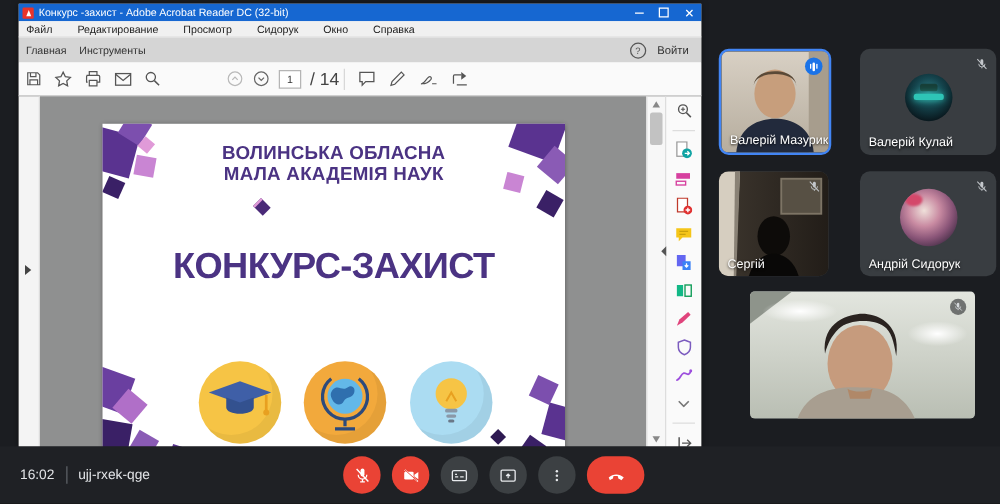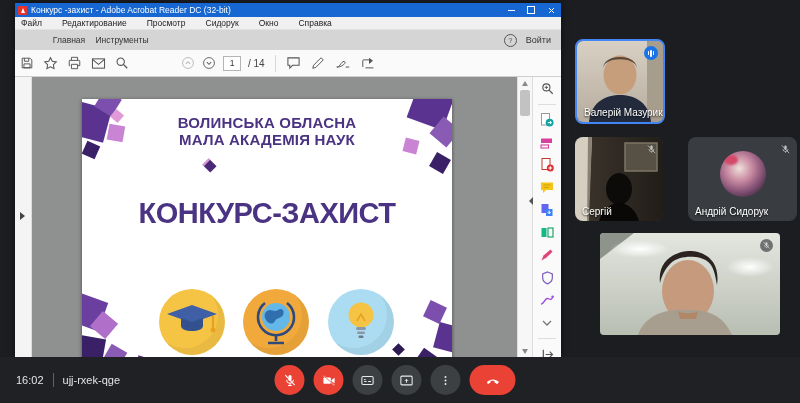--- a/index.html
+++ b/index.html
@@ -9,35 +9,35 @@
   
   #acrobat{left:15px;top:3px;width:546px;height:355px;background:#fff;box-shadow:0 0 6px rgba(0,0,0,.6);}
   #titlebar{left:0;top:0;width:100%;height:14px;background:#1667d1;display:flex;align-items:center;}
   #adobe-icon{width:9px;height:9px;margin:0 4px 0 3px;background:#e8332a;border-radius:1px;position:relative;flex:0 0 auto;}
   #adobe-icon:before{content:"";position:absolute;left:2.5px;top:2px;border-left:2px solid transparent;border-right:2px solid transparent;border-bottom:5px solid #fff;}
   #win-title{color:#fff;font-size:8.5px;white-space:nowrap;overflow:hidden;flex:1;}
   .winbtn{width:20px;height:14px;display:flex;align-items:center;justify-content:center;flex:0 0 auto;}
   #menubar{left:0;top:14px;width:100%;height:13px;background:#f0f0f0;display:flex;align-items:center;gap:20px;padding-left:6px;box-sizing:border-box;border-bottom:1px solid #e2e2e2;}
   #menubar span{font-size:8.5px;color:#222;white-space:nowrap;}
   #tabbar{left:0;top:27px;width:100%;height:20px;background:#d5d5d5;}
-  .tab{position:absolute;top:0;height:20px;display:flex;align-items:center;justify-content:center;font-size:8.5px;color:#333;padding-left:32px;}
+  .tab{position:absolute;top:0;height:20px;display:flex;align-items:center;justify-content:center;font-size:8.5px;color:#333;}
   #tab-home{left:0;width:44px;}
   #tab-tools{left:44px;width:62px;}
   #tab-doc{left:128px;width:74px;background:#fff;border-radius:2px 2px 0 0;gap:5px;}
   #tabbar-right{position:absolute;right:10px;top:0;height:20px;display:flex;align-items:center;gap:9px;}
   #help-icon{width:11px;height:11px;border:1px solid #555;border-radius:50%;font-size:7.5px;color:#555;display:flex;align-items:center;justify-content:center;}
   #sign-in{font-size:9px;color:#333;}
   #toolbar{left:0;top:47px;width:100%;height:27px;background:#fafafa;border-bottom:1px solid #cfcfcf;box-sizing:border-box;}
   .tgroup{position:absolute;top:0;height:26px;display:flex;align-items:center;}
   #tg-left{left:5px;gap:9px;}
   #tg-center{left:166px;gap:7px;}
   #tg-right{left:260px;gap:10px;}
   .vsep{width:1px;height:17px;background:#d8d8d8;}
   #page-num-box{width:16px;height:13px;background:#fff;border:1px solid #b5b5b5;font-size:8.5px;color:#333;display:flex;align-items:center;justify-content:center;}
-  #page-total{font-size:10px;color:#444;}
+  #page-total{font-size:14px;color:#444;}
   #acro-body{left:0;top:74px;width:546px;height:281px;background:#8f9090;overflow:hidden;}
   #nav-strip{left:0;top:0;width:17px;height:281px;background:#f4f4f4;border-right:1px solid #dcdcdc;box-sizing:border-box;}
   #nav-strip-arrow{left:5px;top:135px;width:0;height:0;border-top:4px solid transparent;border-bottom:4px solid transparent;border-left:5px solid #444;}
   #doc-area{left:17px;top:16px;width:423px;height:281px;overflow:hidden;}
   #scrollbar{right:29px;top:0;width:15px;height:281px;background:#f7f7f7;border-left:1px solid #e0e0e0;box-sizing:border-box;}
   .sb-arrow{left:4px;width:0;height:0;border-left:3.5px solid transparent;border-right:3.5px solid transparent;}
   #sb-up{top:4px;border-bottom:5px solid #888;}
   #sb-down{bottom:4px;border-top:5px solid #888;}
   #sb-thumb{left:2px;top:13px;width:10px;height:26px;background:#c2c2c2;border-radius:2px;}
   #tools-rail{right:0;top:0;width:29px;height:281px;background:#fafafa;border-left:1px solid #ddd;box-sizing:border-box;
@@ -351,20 +351,34 @@
       <path d="M12 81c2-21 18-27 31-27s29 6 31 27z" fill="#222a3c"></path>
     </svg>
     <span id="audio-badge">
       <i style="height:4px;"></i>
         <i style="height:7px;"></i>
         <i style="height:4px;"></i>
     </span>
     <span class="tile-label">Валерій Мазурик</span>
   </div>
 
+  <div class="tile" id="t2">
+    <span id="t2-avatar">
+        <b></b>
+        <i></i>
+      </span>
+    <span class="mic-badge">
+      <svg width="11" height="11" viewBox="0 0 24 24">
+          <rect x="9.5" y="3" width="5" height="10" rx="2.5" fill="#c3c7cb"></rect>
+          <path d="M6.5 11a5.5 5.5 0 0 0 11 0M12 16.5V19" fill="none" stroke="#c3c7cb" stroke-width="1.6"></path>
+          <path d="M4 3l16 17" stroke="#c3c7cb" stroke-width="1.8"></path>
+        </svg>
+    </span>
+    <span class="tile-label">Валерій Кулай</span>
+  </div>
 
   <div class="tile" id="t3">
     <svg width="88" height="84" viewBox="0 0 88 84" preserveAspectRatio="none">
       <defs>
           <linearGradient id="g3" x1="0" y1="0" x2="1" y2="0">
             <stop offset="0" stop-color="#3d362e"></stop>
             <stop offset="1" stop-color="#221d18"></stop>
           </linearGradient>
         </defs>
       <rect width="88" height="84" fill="url(#g3)"></rect>

